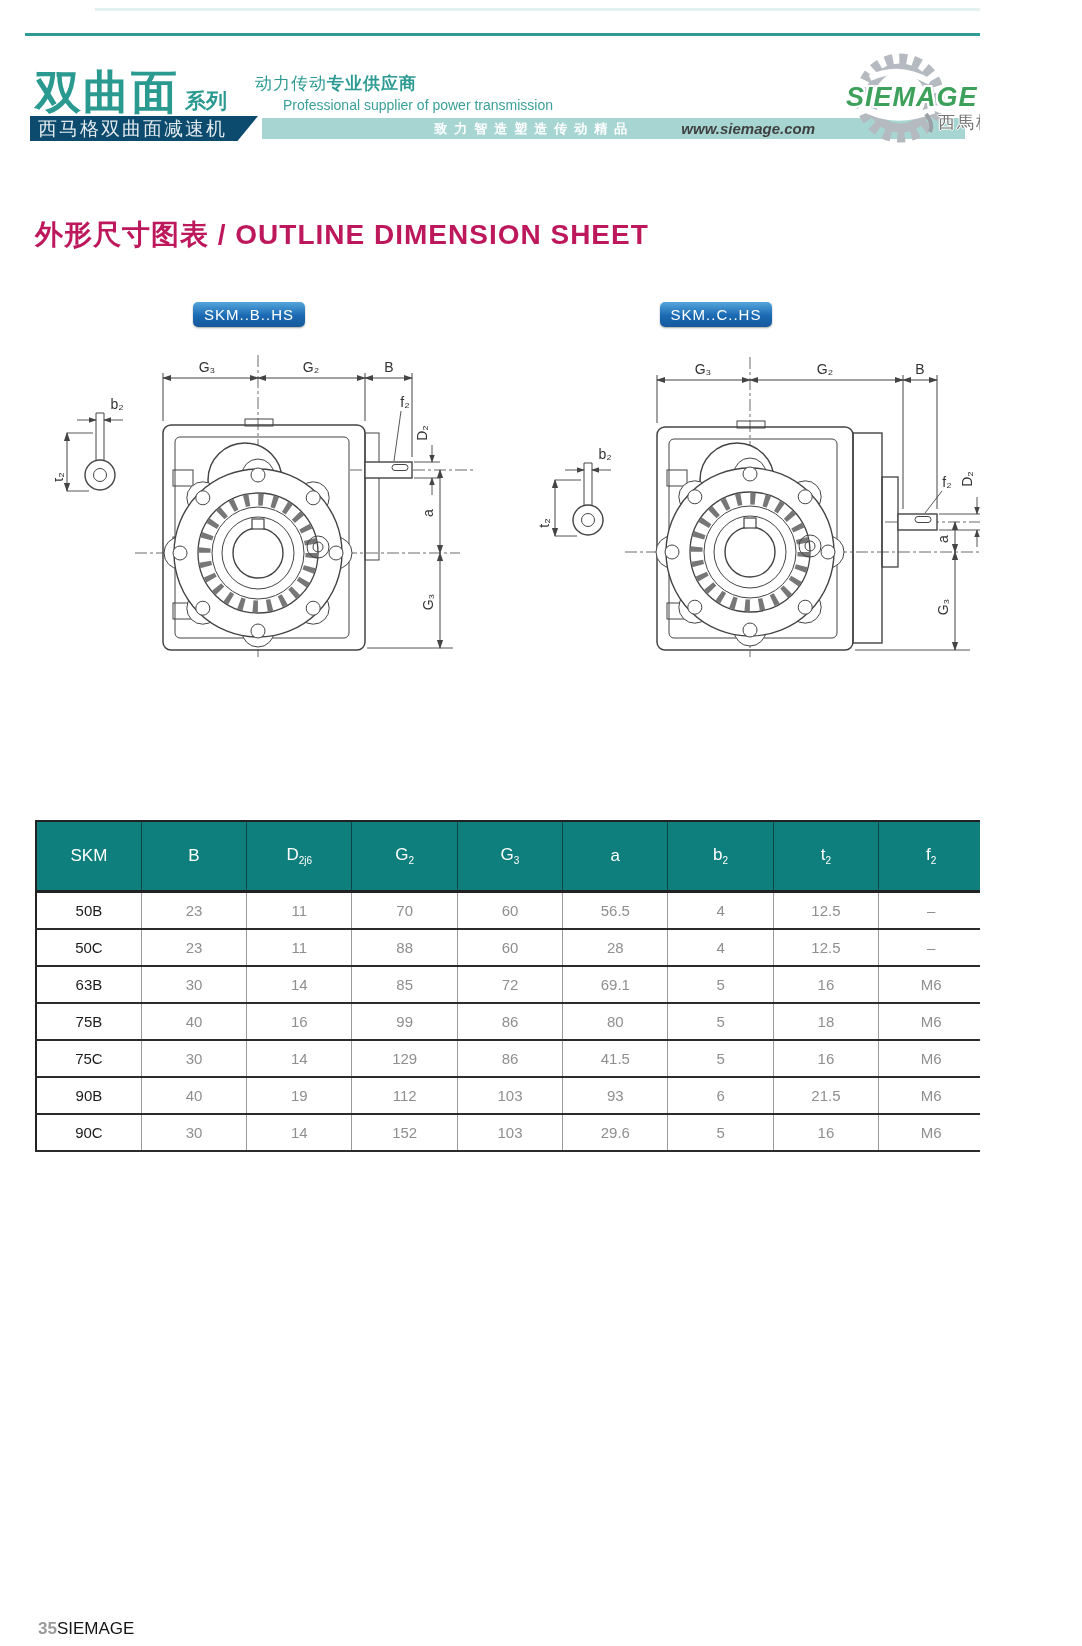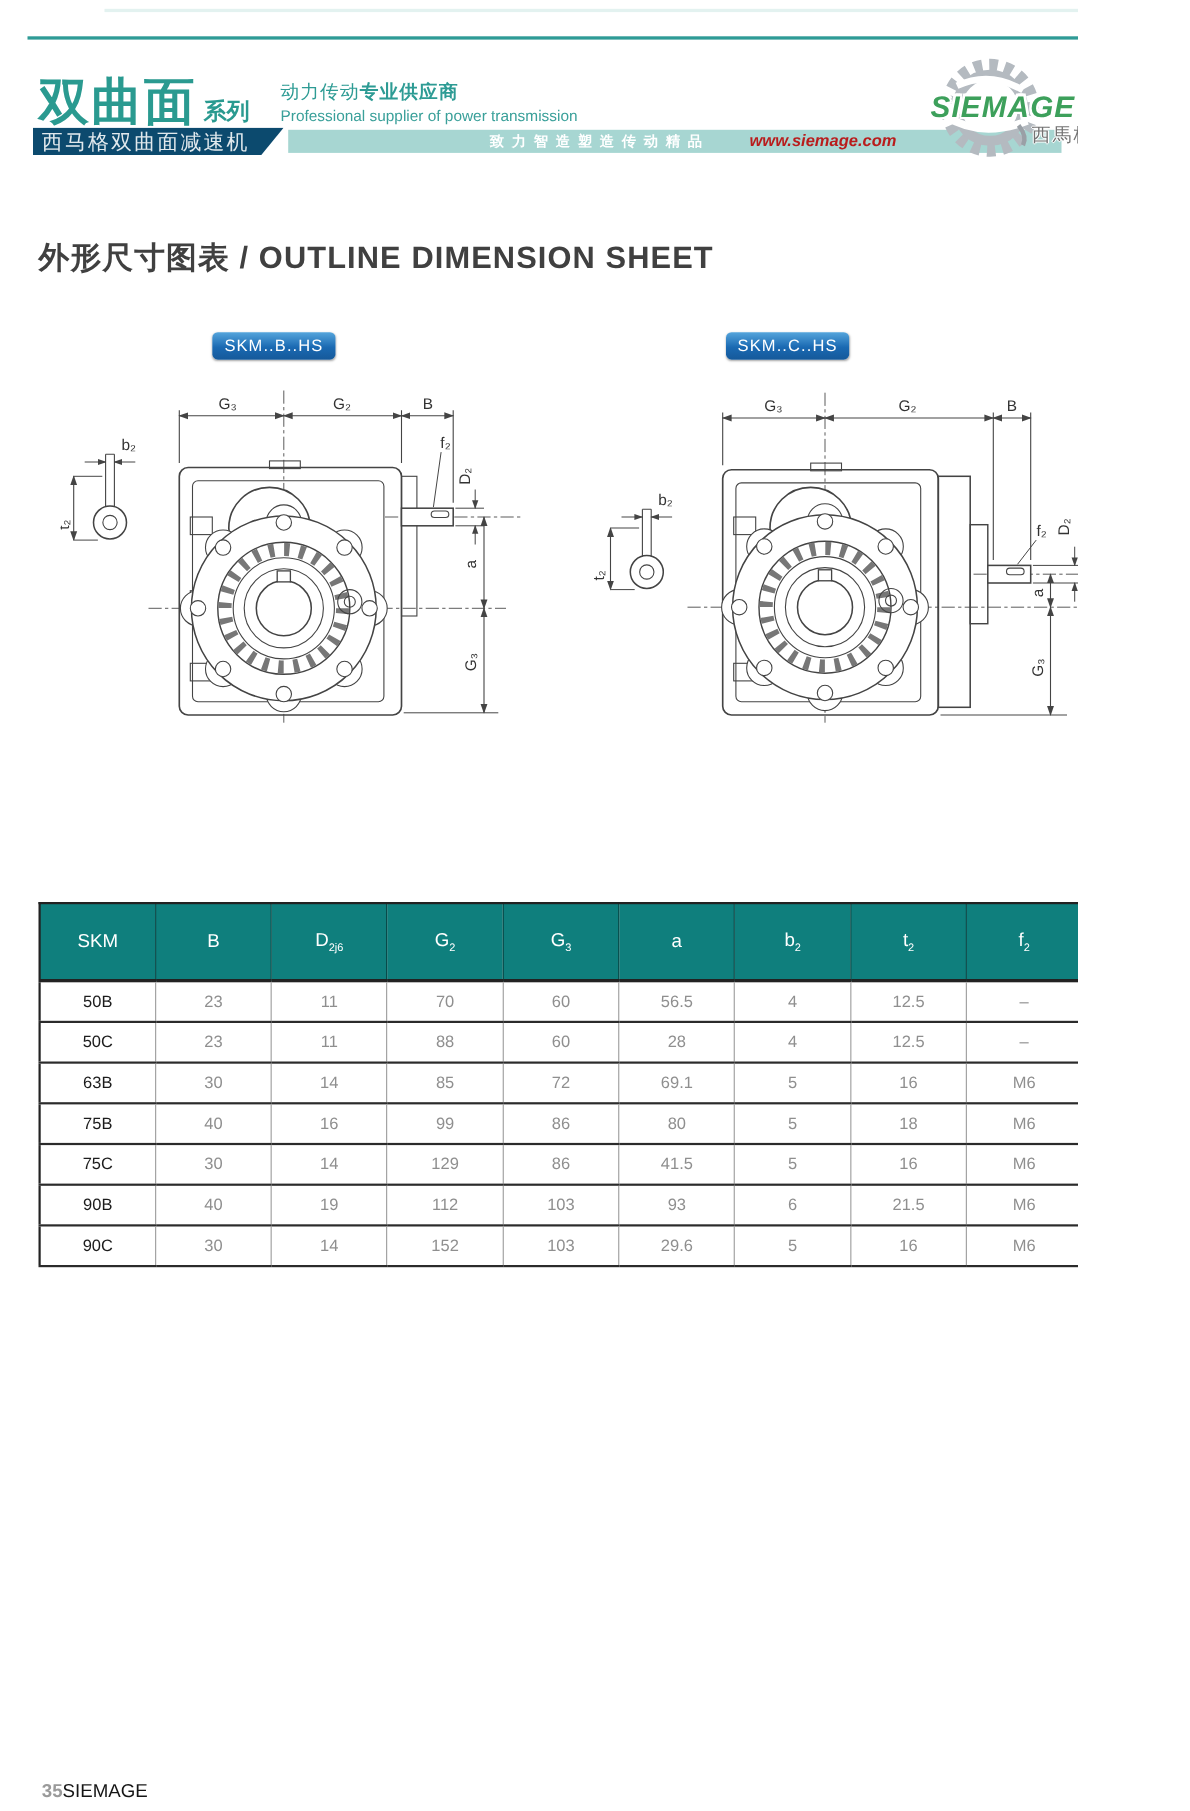--- a/index.html
+++ b/index.html
@@ -10,40 +10,40 @@
   .rule-faint{position:absolute;left:95px;top:8px;width:890px;height:3px;background:#e3f2f0;}
   .rule-main{position:absolute;left:25px;top:33px;width:1000px;height:3px;background:#2f9b96;}
 
   
   .series-wrap{position:absolute;left:35px;top:62px;color:#2a9a90;white-space:nowrap;}
   .series-big{font-size:46px;font-weight:bold;letter-spacing:2px;}
   .series-small{font-size:21px;font-weight:bold;margin-left:6px;}
   .supplier{position:absolute;left:255px;top:72px;color:#2d9b94;}
   .supplier-cn{font-size:17px;letter-spacing:1px;}
   .supplier-cn b{font-weight:bold;}
-  .supplier-en{font-size:14px;margin-top:2px;color:#3aa09a;}
+  .supplier-en{font-size:14px;margin-top:2px;color:#3aa09a;margin-left:28px;}
 
   .banner-left{position:absolute;left:30px;top:116px;width:228px;height:25px;background:#0c4a6e;
     clip-path:polygon(0 0,100% 0,91% 100%,0 100%);display:flex;align-items:center;}
   .banner-left span{color:rgba(255,255,255,0.88);font-size:19px;letter-spacing:2px;padding-left:8px;}
   .banner-right{position:absolute;left:262px;top:118px;width:703px;height:21px;background:#a7d6d2;
-    display:flex;align-items:center;justify-content:flex-end;gap:36px;padding-right:150px;box-sizing:border-box;}
+    display:flex;align-items:center;justify-content:flex-end;gap:47px;padding-right:150px;box-sizing:border-box;}
   .banner-slogan{color:#ffffff;font-size:13px;font-weight:bold;letter-spacing:7px;}
-  .banner-site{color:#b91c1c;font-size:15px;font-weight:bold;font-style:italic;}
+  .banner-site{color:#404040;font-size:15px;font-weight:bold;font-style:italic;}
 
   .logo{position:absolute;left:830px;top:48px;width:200px;height:100px;}
   .logo svg{position:absolute;left:0;top:0;}
   .logo-text{position:absolute;left:16px;top:34px;font-size:27px;font-weight:bold;font-style:italic;
     color:#3da05b;letter-spacing:1px;
     text-shadow:-2px 0 #fff,2px 0 #fff,0 -2px #fff,0 2px #fff,-2px -2px #fff,2px 2px #fff,-2px 2px #fff,2px -2px #fff;}
   .logo-cn{position:absolute;left:108px;top:63px;font-size:17px;color:#737373;letter-spacing:2px;
     text-shadow:-1px 0 #fff,1px 0 #fff,0 -1px #fff,0 1px #fff;}
 
   
-  .page-title{position:absolute;left:35px;top:216px;font-size:28px;font-weight:bold;color:#404040;letter-spacing:1px;}
+  .page-title{position:absolute;left:35px;top:216px;font-size:28px;font-weight:bold;color:#be185d;letter-spacing:1px;}
 
   
   .badge{position:absolute;width:112px;height:25px;border-radius:5px;
     background:linear-gradient(#55a5dc,#1a69b2 55%,#15599a);color:#fff;font-size:15px;
     display:flex;align-items:center;justify-content:center;letter-spacing:1px;box-shadow:0 1px 2px rgba(0,0,0,0.35);}
   #badge-b{left:193px;top:302px;}
   #badge-c{left:660px;top:302px;}
 
   .dwg{position:absolute;}
   #dwg-b{left:55px;top:345px;}

